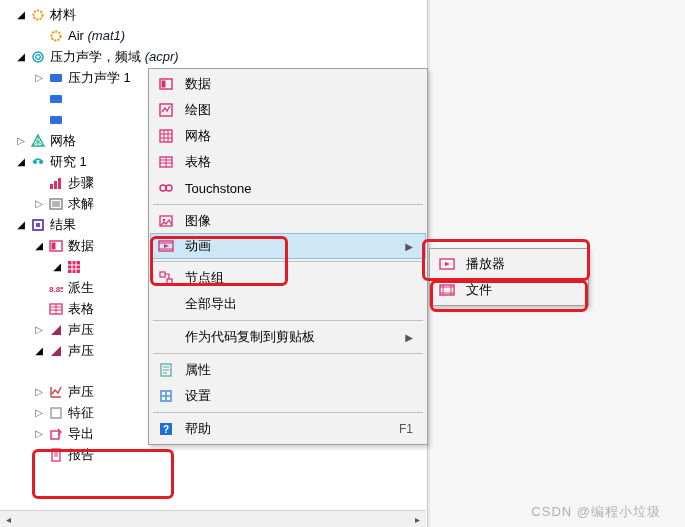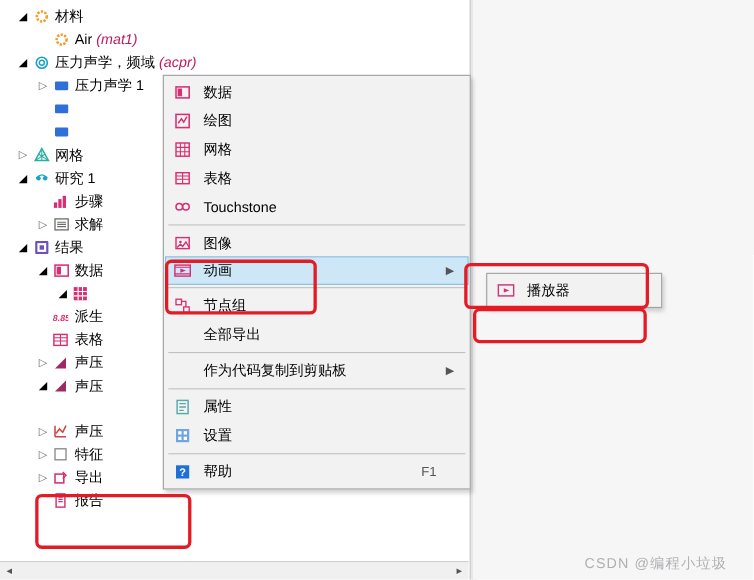--- a/index.html
+++ b/index.html
@@ -26,23 +26,23 @@
   .tree > ul { padding-left: 0; }
   .row {
     display: flex;
     align-items: center;
     height: 21px;
     gap: 4px;
     white-space: nowrap;
   }
   .caret { width: 10px; display: inline-block; font-size: 10px; color: #666; text-align: center; }
   .caret.on { color: #000; }
-  .icon { width: 16px; height: 16px; display: flex; align-items: center; justify-content: flex-start; font-size: 12px; font-style: italic;}
+  .icon { width: 16px; height: 16px; display: flex; align-items: center; justify-content: center; font-size: 12px;}
   .label { flex: 1; overflow: hidden; text-overflow: ellipsis; }
-  .em { font-style: italic; color: #be185d; }
+  .em { font-style: italic; color: #0f172a; }
   .i-aqua { color:#18a4c8; }
   .i-pink { color:#d82e73; }
   .i-blue { color:#2e6fd8; }
   .i-purple { color:#6e4fbf; }
   .i-teal { color:#2ab0a0; }
   .i-gray { color:#6e6e6e; }
 
   .svg16 { width:16px; height:16px; }
   .svg14 { width:14px; height:14px; }
 
@@ -82,21 +82,21 @@
   .menu .mrow {
     display: flex;
     align-items: center;
     height: 26px;
     padding: 0 12px 0 6px;
     gap: 10px;
     position: relative;
   }
   .menu .micon { width: 18px; height: 18px; display:flex; align-items:center; justify-content:center; }
   .menu .mlabel { flex: 1; }
-  .menu .mkey { color:#555; font-size:12px; width:30px; text-align:left; }
+  .menu .mkey { color:#555; font-size:12px; width:30px; text-align:right; }
   .menu .marrow { font-size:10px; color:#555; width:30px; text-align:right; }
   .menu .sep { height:1px; background:#c0c0c0; margin:3px 2px; }
   .menu .sel {
     background: #cde7f7;
     border: 1px solid #8abfe0;
     margin: -1px;
   }
 
   
   .anno {
@@ -520,29 +520,38 @@
       <svg class="svg16" viewBox="0 0 16 16">
           <rect x="2" y="2" width="12" height="12" fill="#1e6fd6"></rect>
           <text x="5" y="12" font-size="10" fill="#fff" font-weight="bold">?</text>
         </svg>
     </span>
     <span class="mlabel">帮助</span>
     <span class="mkey">F1</span>
   </div>
 </div>
 
-<div class="menu" style="left:442px; top:248px; width:160px;">
+<div class="menu" style="left:429px; top:248px; width:160px;">
   <div class="mrow">
     <span class="micon">
       <svg class="svg16" viewBox="0 0 16 16">
           <rect x="1" y="3" width="14" height="10" fill="none" stroke="#d82e73" stroke-width="1.3"></rect>
           <polygon points="6,6 11,8 6,10" fill="#d82e73"></polygon>
         </svg>
     </span>
     <span class="mlabel">播放器</span>
+  </div>
+  <div class="mrow">
+    <span class="micon">
+      <svg class="svg16" viewBox="0 0 16 16">
+          <rect x="1" y="3" width="14" height="10" fill="none" stroke="#d82e73" stroke-width="1.3"></rect>
+          <path d="M1 5h14M1 11h14M4 3v10M12 3v10" stroke="#d82e73" stroke-width="0.9"></path>
+        </svg>
+    </span>
+    <span class="mlabel">文件</span>
   </div>
 </div>
 
 <div class="anno" style="left:150px; top:236px; width:138px; height:50px;"></div>
 <div class="anno" style="left:422px; top:239px; width:168px; height:42px;"></div>
 <div class="anno" style="left:430px; top:280px; width:158px; height:32px;"></div>
 <div class="anno" style="left:32px;  top:449px; width:142px; height:50px;"></div>
 
 <div class="watermark">CSDN @编程小垃圾</div>
 

